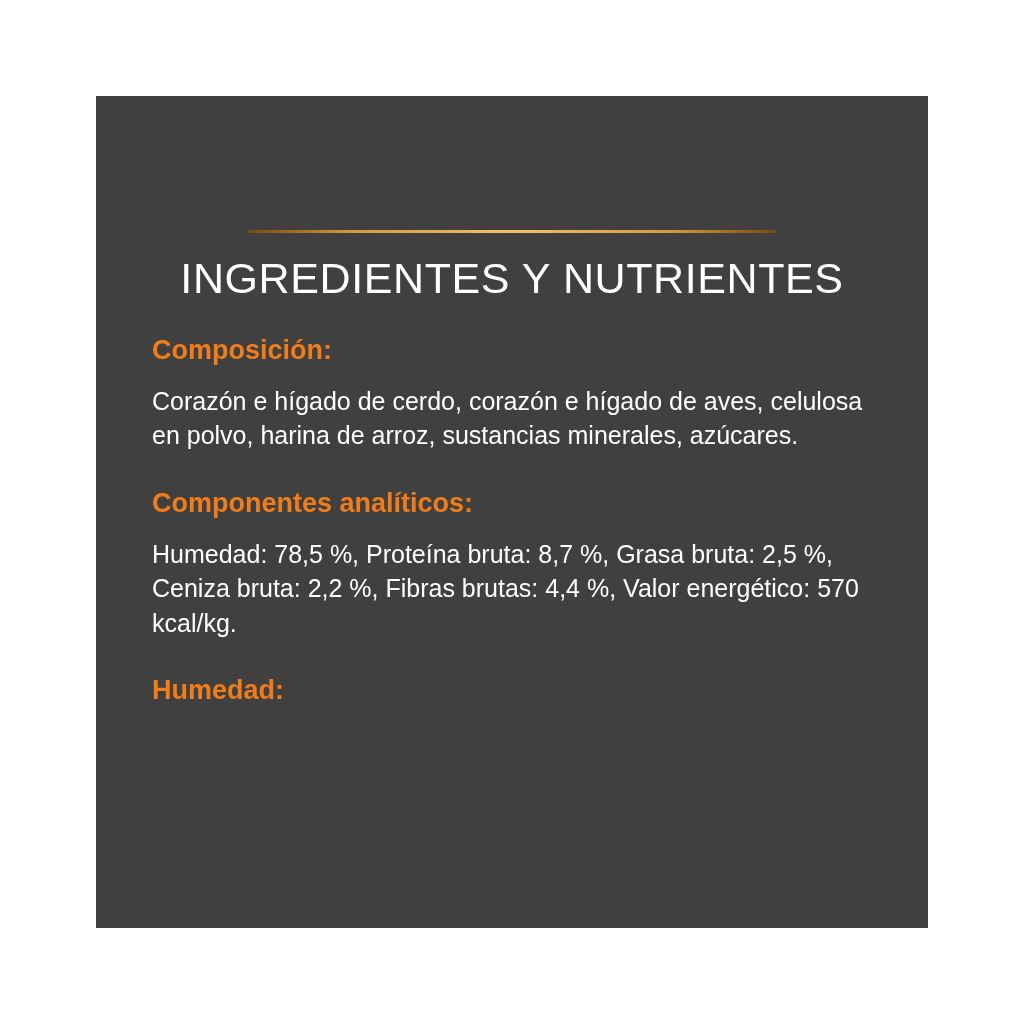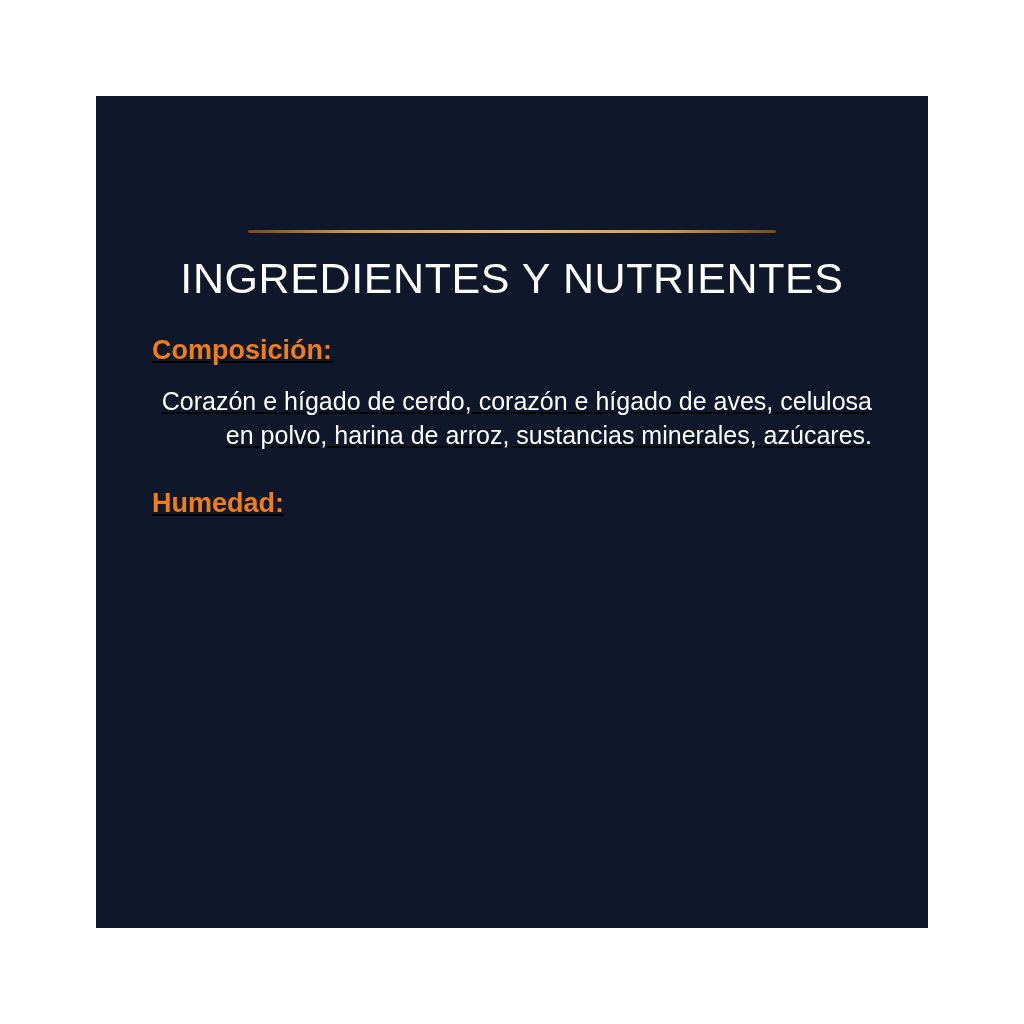--- a/index.html
+++ b/index.html
@@ -18,21 +18,21 @@
     background: #ffffff;
     box-sizing: border-box;
   }
 
   .panel {
     position: absolute;
     left: 96px;
     top: 96px;
     width: 832px;
     height: 832px;
-    background: #0f172a;
+    background: #404040;
     box-sizing: border-box;
     padding: 12px 56px;
     overflow: hidden;
   }
 
   .rule {
     height: 3px;
     width: 100%;
     background: linear-gradient(to right, #7a4a12 0%, #d79a3c 20%, #f0c070 50%, #d79a3c 80%, #7a4a12 100%);
     border-radius: 2px;
@@ -56,42 +56,40 @@
     font-weight: 400;
     letter-spacing: 0.6px;
     font-family: "Liberation Sans", sans-serif;
   }
 
   .content {
     position: absolute;
     left: 56px;
     top: 238px;
     width: 720px;
-    text-decoration: underline;
   }
 
   .section {
     margin-bottom: 8px;
   }
 
   .section-heading {
     color: #f07d1a;
     font-size: 27px;
     font-weight: 700;
     margin: 0 0 10px 0;
     line-height: 1.25;
   }
 
   .section-body {
     color: #ffffff;
     font-size: 25px;
     line-height: 1.38;
     margin: 16px 0 34px 0;
     font-weight: 400;
-    text-align: right;
   }
 
   .section-body.last {
     margin-bottom: 0;
   }
 </style>
 </head>
 <body>
 
 <div class="page">
@@ -101,20 +99,24 @@
 
     <div class="title">INGREDIENTES Y NUTRIENTES</div>
 
     <div class="content">
 
       <div class="section">
         <p class="section-heading">Composición:</p>
         <p class="section-body">Corazón e hígado de cerdo, corazón e hígado de aves, celulosa en polvo, harina de arroz, sustancias minerales, azúcares.</p>
       </div>
 
+      <div class="section">
+        <p class="section-heading">Componentes analíticos:</p>
+        <p class="section-body">Humedad: 78,5 %, Proteína bruta: 8,7 %, Grasa bruta: 2,5 %, Ceniza bruta: 2,2 %, Fibras brutas: 4,4 %, Valor energético: 570 kcal/kg.</p>
+      </div>
 
       <div class="section">
         <p class="section-heading">Humedad:</p>
       </div>
 
     </div>
 
   </div>
 </div>
 

